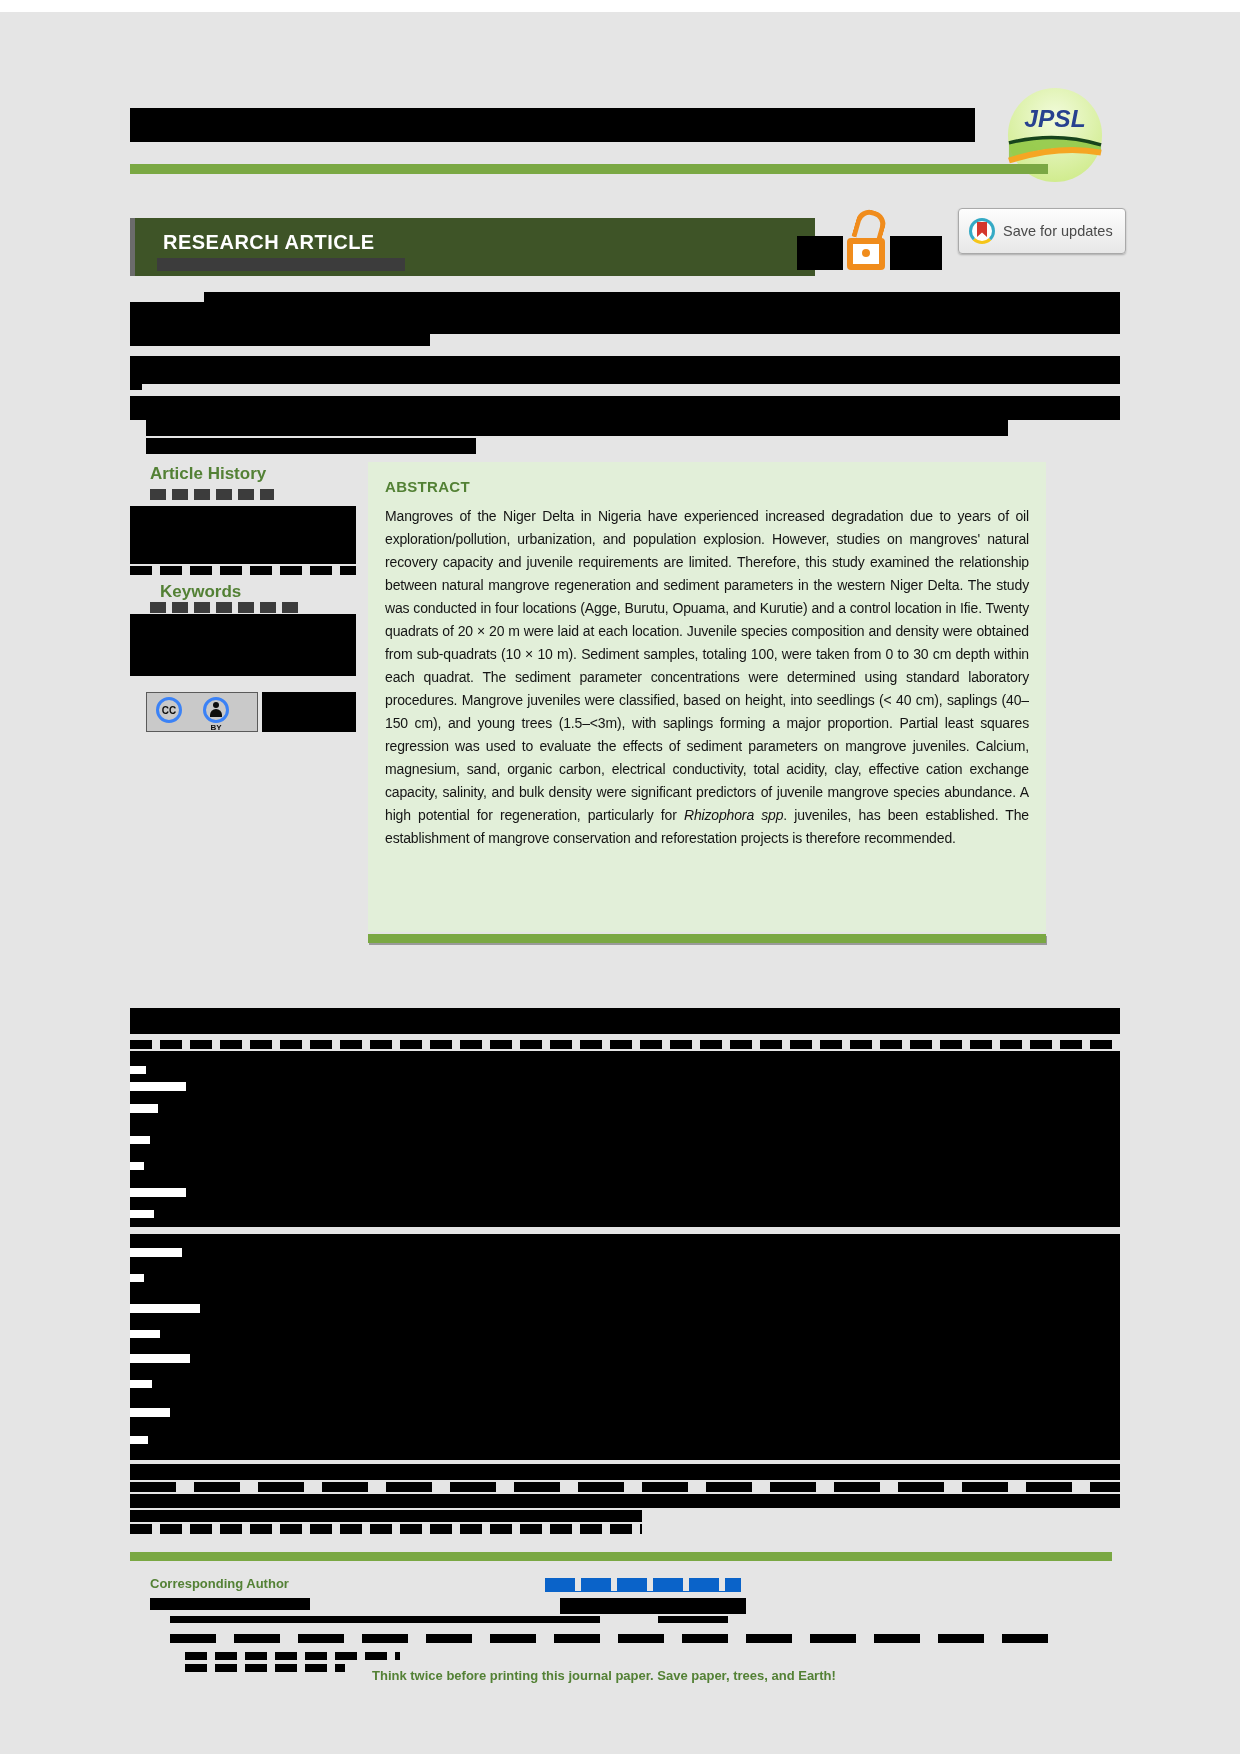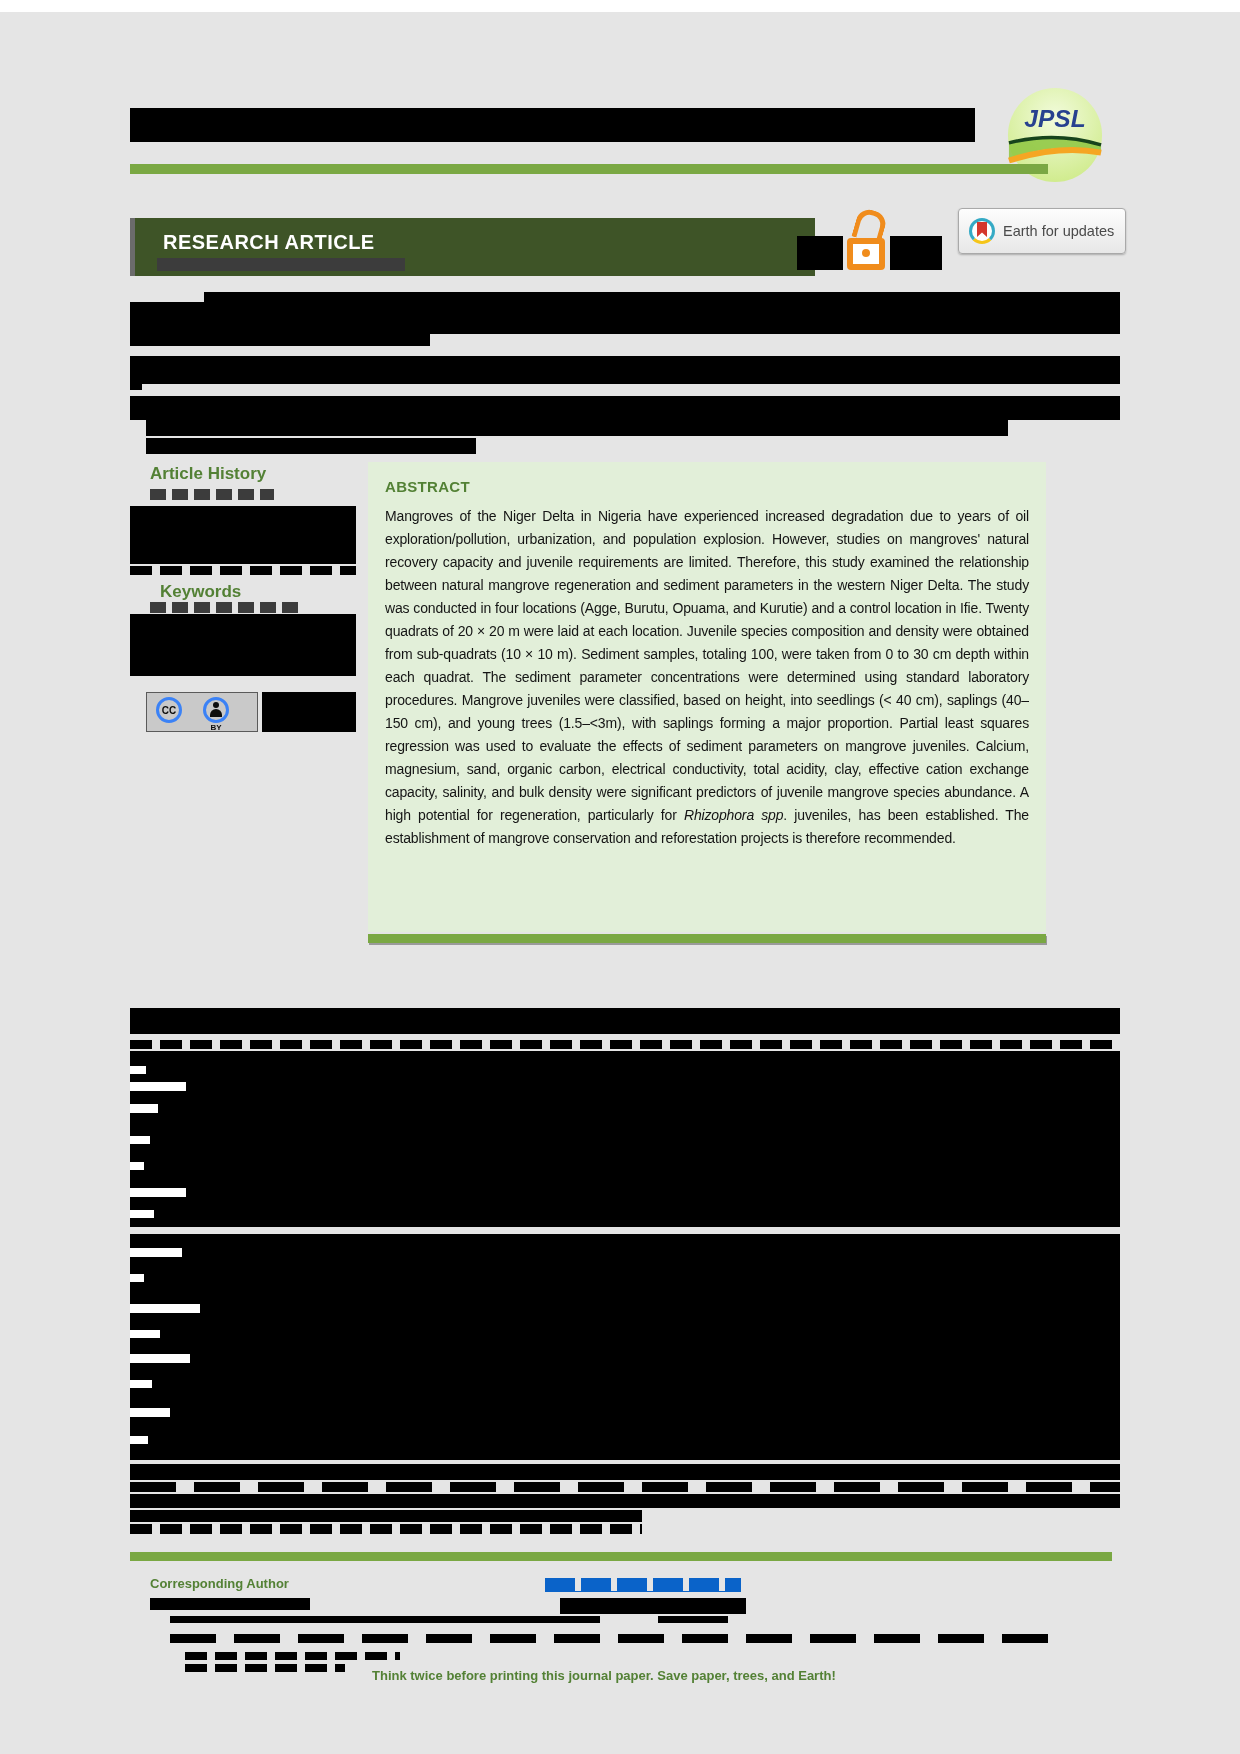--- a/index.html
+++ b/index.html
@@ -112,21 +112,21 @@
         <span class="oa-keyhole"></span>
       </span>
   </div>
   <div class="bar" style="left:890px;top:224px;width:52px;height:34px;"></div>
 
   <div class="check-btn">
     <span class="crossmark">
       <span class="cm-ring"></span>
       <span class="cm-bookmark"></span>
     </span>
-    <span class="txt">Earth for updates</span>
+    <span class="txt">Save for updates</span>
   </div>
 
   <div class="bar" style="left:204px;top:280px;width:916px;height:12px;"></div>
   <div class="bar" style="left:130px;top:290px;width:990px;height:32px;"></div>
   <div class="bar" style="left:130px;top:322px;width:300px;height:12px;"></div>
   <div class="bar" style="left:130px;top:344px;width:990px;height:28px;"></div>
   <div class="bar" style="left:130px;top:372px;width:12px;height:6px;"></div>
   <div class="bar" style="left:130px;top:384px;width:990px;height:24px;"></div>
   <div class="bar" style="left:146px;top:408px;width:862px;height:16px;"></div>
   <div class="bar" style="left:146px;top:426px;width:330px;height:16px;"></div>

